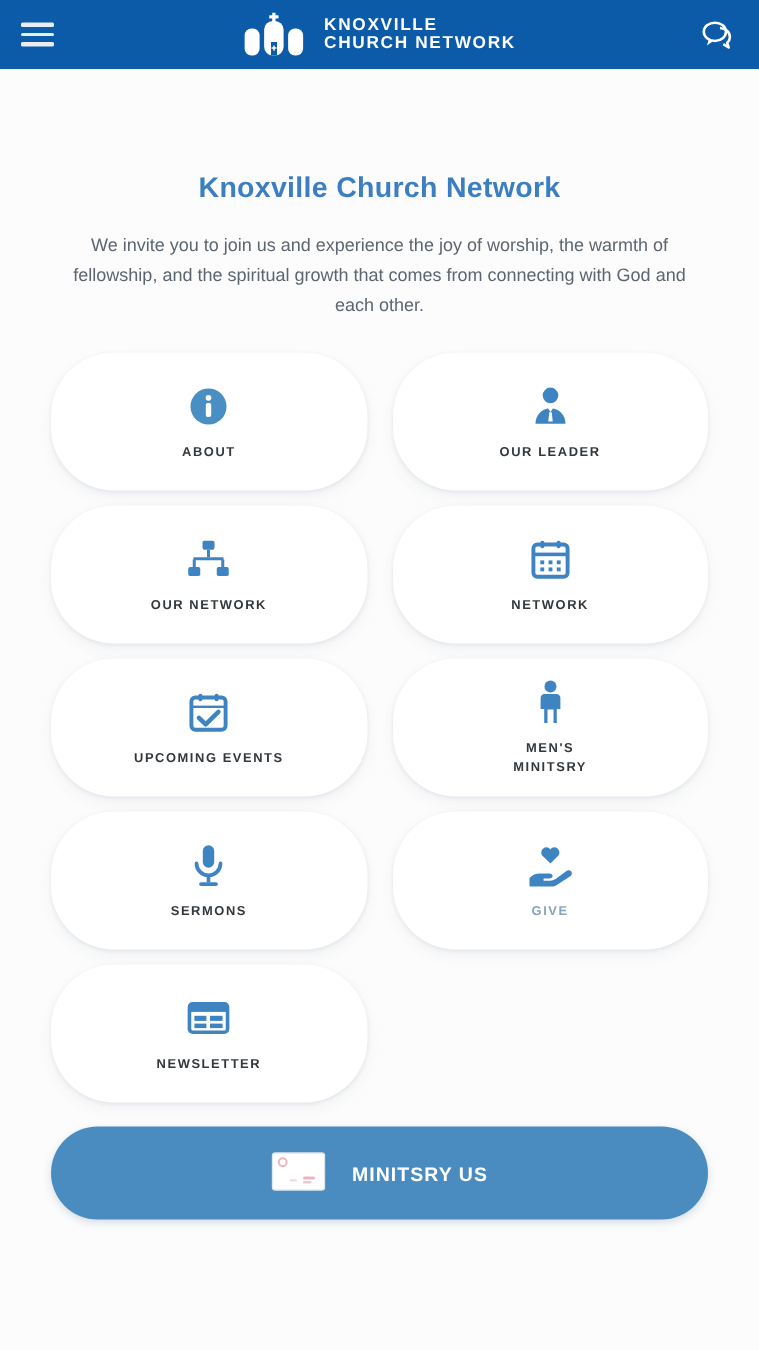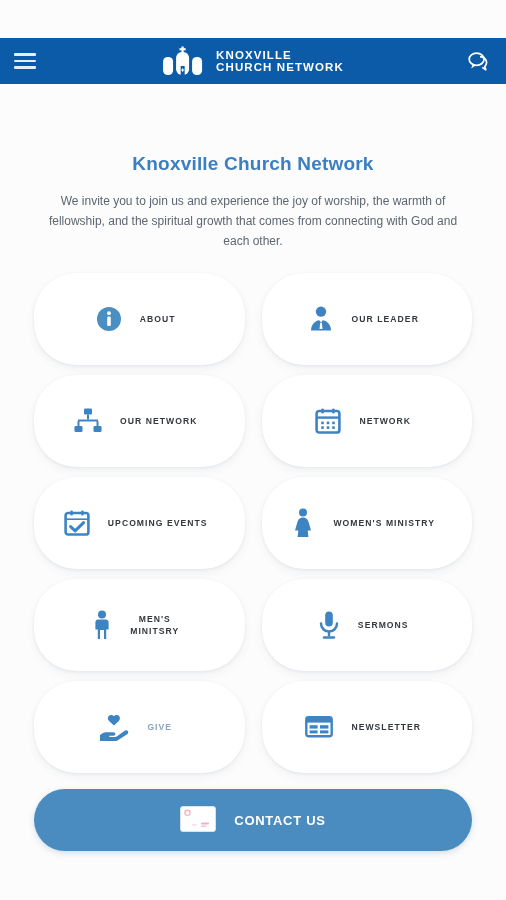--- a/index.html
+++ b/index.html
@@ -19,21 +19,20 @@
   
   .header {
     height: 46px;
     background: #0b5ba8;
     display: flex;
     align-items: center;
     justify-content: space-between;
     padding: 0 14px;
     position: relative;
     z-index: 10;
-    margin-top: 38px;
   }
 
   .hamburger {
     width: 26px;
     height: 20px;
     display: flex;
     flex-direction: column;
     justify-content: center;
     gap: 4px;
     cursor: pointer;
@@ -106,21 +105,21 @@
     grid-template-columns: 1fr 1fr;
     column-gap: 17px;
     row-gap: 10px;
   }
 
   .tile {
     background: #ffffff;
     border-radius: 42px;
     height: 92px;
     display: flex;
-    flex-direction: row;
+    flex-direction: column;
     align-items: center;
     justify-content: center;
     gap: 9px;
     box-shadow: 0 1px 3px rgba(60,80,110,0.09),
                 0 4px 10px rgba(60,80,110,0.055);
     cursor: pointer;
   }
 
   .tile-icon {
     height: 30px;
@@ -273,29 +272,20 @@
         <rect x="7.3" y="1.5" width="2.6" height="5" rx="1.2" fill="#3f84c2"></rect>
         <rect x="18.1" y="1.5" width="2.6" height="5" rx="1.2" fill="#3f84c2"></rect>
         <rect x="2.6" y="4" width="22.8" height="21.5" rx="2.6" fill="none" stroke="#3f84c2" stroke-width="2.6"></rect>
         <rect x="2.6" y="9.4" width="22.8" height="1.6" fill="#3f84c2"></rect>
         <path d="M7.6 17.6 L12.1 21.9 L20.6 13.6" fill="none" stroke="#3f84c2" stroke-width="3" stroke-linecap="round" stroke-linejoin="round"></path>
       </svg>
     </span>
     <span class="tile-label">UPCOMING EVENTS</span>
   </div>
 
-  <div class="tile">
-    <span class="tile-icon">
-      <svg width="26" height="30" viewBox="0 0 26 30">
-        <circle cx="13" cy="4.6" r="4" fill="#3f84c2"></circle>
-        <path d="M13 9.4c-3.6 0-5 2.3-5.8 5.4L5 22.6h3.3L7.6 29h10.8L17.7 22.6H21l-2.2-7.8C18 11.7 16.6 9.4 13 9.4z" fill="#3f84c2"></path>
-      </svg>
-    </span>
-    <span class="tile-label">WOMEN'S MINISTRY</span>
-  </div>
 
   <div class="tile">
     <span class="tile-icon">
       <svg width="22" height="30" viewBox="0 0 22 30">
         <circle cx="11" cy="4.6" r="4" fill="#3f84c2"></circle>
         <path d="M7 9.6h8c1.5 0 2.6 1.2 2.6 2.7v7.3h-2.4V29H13V20h-4v9H6.8v-9.4H4.4v-7.3c0-1.5 1.1-2.7 2.6-2.7z" fill="#3f84c2"></path>
       </svg>
     </span>
     <span class="tile-label">MEN'S
 MINITSRY</span>
@@ -344,15 +334,15 @@
   <button class="contact-btn">
     <span>
       <svg width="36" height="26" viewBox="0 0 36 26">
         <rect x="0.6" y="0.6" width="34.8" height="24.8" rx="2" fill="#ffffff" stroke="#dfe7ef" stroke-width="1"></rect>
         <circle cx="7.5" cy="6.8" r="2.6" fill="none" stroke="#f0b6c2" stroke-width="1.4"></circle>
         <rect x="21" y="16.4" width="8" height="2" rx="1" fill="#eab4c0"></rect>
         <rect x="21" y="19.4" width="5.6" height="1.6" rx="0.8" fill="#eec6cf"></rect>
         <rect x="12" y="18.2" width="5" height="1.4" rx="0.7" fill="#f3d7de"></rect>
       </svg>
     </span>
-    <span class="contact-label">CONTACT US</span>
+    <span class="contact-label">MINITSRY US</span>
   </button>
 </div>
 
 </body></html>

